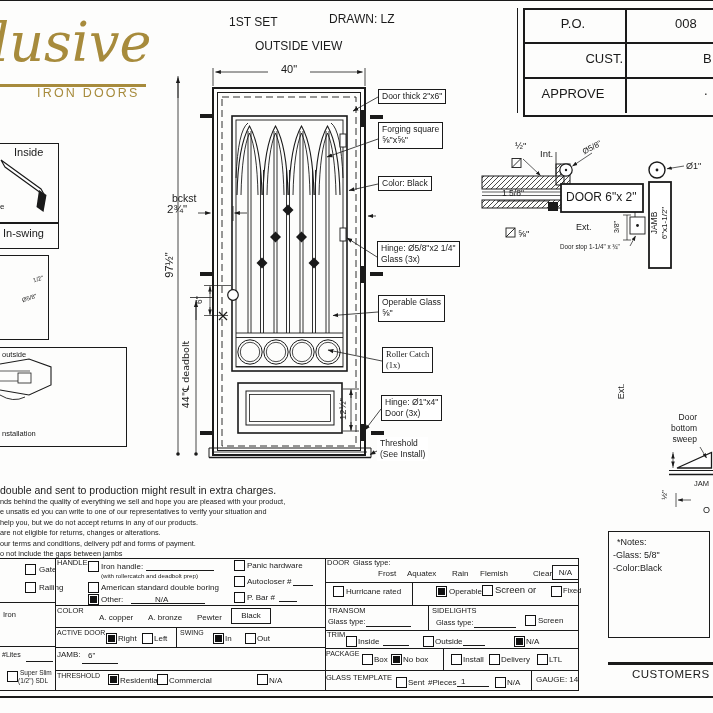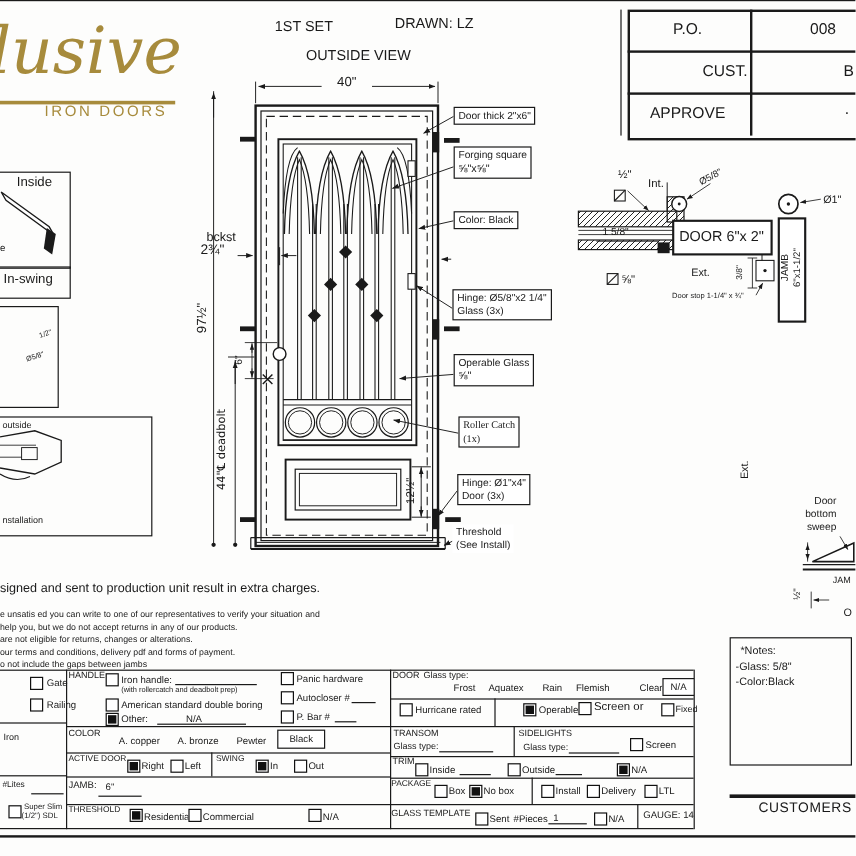--- a/index.html
+++ b/index.html
@@ -274,21 +274,22 @@
   <div class="t rot" style="left:655px;top:489px;width:22px;height:12px;font-size:8px">½"</div>
   <div class="t" style="left:703px;top:505px;font-size:9px">O</div>
 
   <div class="box" style="left:608px;top:531px;width:100px;height:105px;border-width:1.5px"></div>
   <div class="t" style="left:617px;top:537px;font-size:9px">*Notes:</div>
   <div class="t" style="left:613px;top:550px;font-size:9px">-Glass: 5/8"</div>
   <div class="t" style="left:613px;top:563px;font-size:9px">-Color:Black</div>
   <div class="hl" style="left:608px;top:662px;width:105px;height:2.5px"></div>
   <div class="t" style="left:632px;top:668px;font-size:11.5px;letter-spacing:.5px">CUSTOMERS</div>
 
-  <div class="t" style="left:0;top:484px;font-size:10.5px">signed and sent to production unit result in extra charges.</div>
+  <div class="t" style="left:0;top:484px;font-size:10.5px">double and sent to production might result in extra charges.</div>
+  <div class="t" style="left:0;top:497.5px;font-size:7.3px">nds behind the quality of everything we sell and hope you are pleased with your product,</div>
   <div class="t" style="left:0;top:508px;font-size:7.3px">e unsatis  ed you can write to one of our representatives to verify your situation and</div>
   <div class="t" style="left:0;top:518.5px;font-size:7.3px">help you, but we do not accept returns in any of our products.</div>
   <div class="t" style="left:0;top:529px;font-size:7.3px">are not eligible for returns, changes or alterations.</div>
   <div class="t" style="left:0;top:539.5px;font-size:7.3px">our terms and conditions, delivery pdf and forms of payment.</div>
   <div class="t" style="left:0;top:550px;font-size:7.3px">o not include the gaps between jambs</div>
 
   <div class="hl" style="left:0;top:558px;width:578px;height:1.2px"></div>
   <div class="hl" style="left:0;top:690px;width:578px;height:1.2px"></div>
   <div class="vl" style="left:55px;top:558px;width:1.2px;height:133px"></div>
   <div class="vl" style="left:325px;top:558px;width:1.2px;height:133px"></div>

